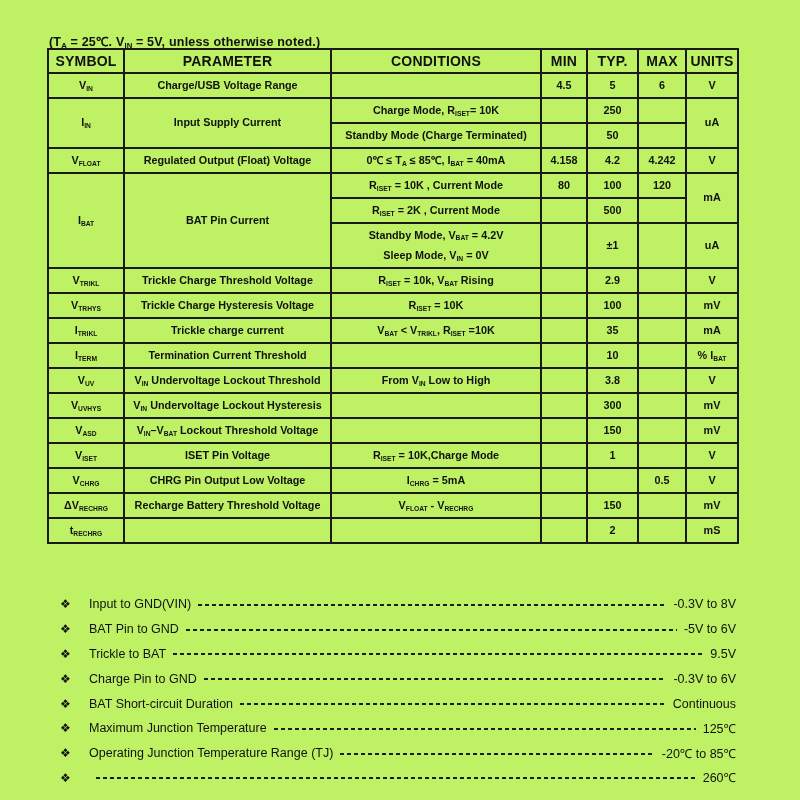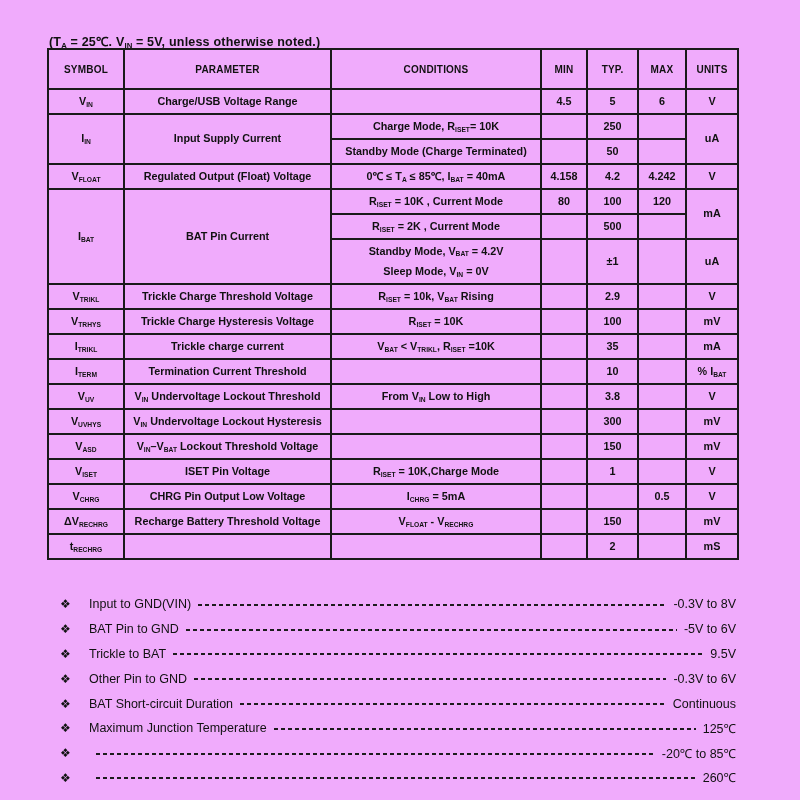--- a/index.html
+++ b/index.html
@@ -1,21 +1,21 @@
 <!DOCTYPE html>
 <html><head>
 <meta charset="utf-8">
 <style>
   * { box-sizing: border-box; }
   html, body { margin: 0; padding: 0; background: #ffffff; }
   .page {
     position: relative;
     width: 800px;
     height: 800px;
-    background: #f0abfc;
+    background: #bef264;
     font-family: "Liberation Sans", sans-serif;
     color: #111111;
     overflow: hidden;
   }
   .note {
     position: absolute;
     left: 49px;
     top: 33px;
     font-size: 12.5px;
     font-weight: bold;
@@ -31,21 +31,21 @@
     table-layout: fixed;
   }
   .spec th, .spec td {
     border: 2px solid #1a1a1a;
     text-align: center;
     vertical-align: middle;
     font-weight: bold;
     padding: 1px 2px;
     overflow: hidden;
   }
-  .spec th { font-size: 10px; height: 40px; letter-spacing: 0.2px; border-radius: 10px; }
+  .spec th { font-size: 14px; height: 24px; letter-spacing: 0.2px; border-radius: 10px; }
   .spec td { font-size: 10.8px; height: 25px; line-height: 1.45; }
   sub {
     font-size: 0.62em;
     vertical-align: baseline;
     position: relative;
     top: 0.28em;
     letter-spacing: 0;
   }
   .ln { display: block; padding: 2.5px 0; }
   .abs {
@@ -281,38 +281,39 @@
         <span class="abs-value">-5V to 6V</span>
       </div>
       <div class="abs-item">
         <span class="bullet">❖</span>
         <span class="abs-label">Trickle to BAT</span>
         <span class="leader"></span>
         <span class="abs-value">9.5V</span>
       </div>
       <div class="abs-item">
         <span class="bullet">❖</span>
-        <span class="abs-label">Other Pin to GND</span>
+        <span class="abs-label">Charge Pin to GND</span>
         <span class="leader"></span>
         <span class="abs-value">-0.3V to 6V</span>
       </div>
       <div class="abs-item">
         <span class="bullet">❖</span>
         <span class="abs-label">BAT Short-circuit Duration</span>
         <span class="leader"></span>
         <span class="abs-value">Continuous</span>
       </div>
       <div class="abs-item">
         <span class="bullet">❖</span>
         <span class="abs-label">Maximum Junction Temperature</span>
         <span class="leader"></span>
         <span class="abs-value">125℃</span>
       </div>
       <div class="abs-item">
         <span class="bullet">❖</span>
+        <span class="abs-label">Operating Junction Temperature Range (TJ)</span>
         <span class="leader"></span>
         <span class="abs-value">-20℃  to 85℃</span>
       </div>
       <div class="abs-item">
         <span class="bullet">❖</span>
         <span class="leader"></span>
         <span class="abs-value">260℃</span>
       </div>
     </div>
 

